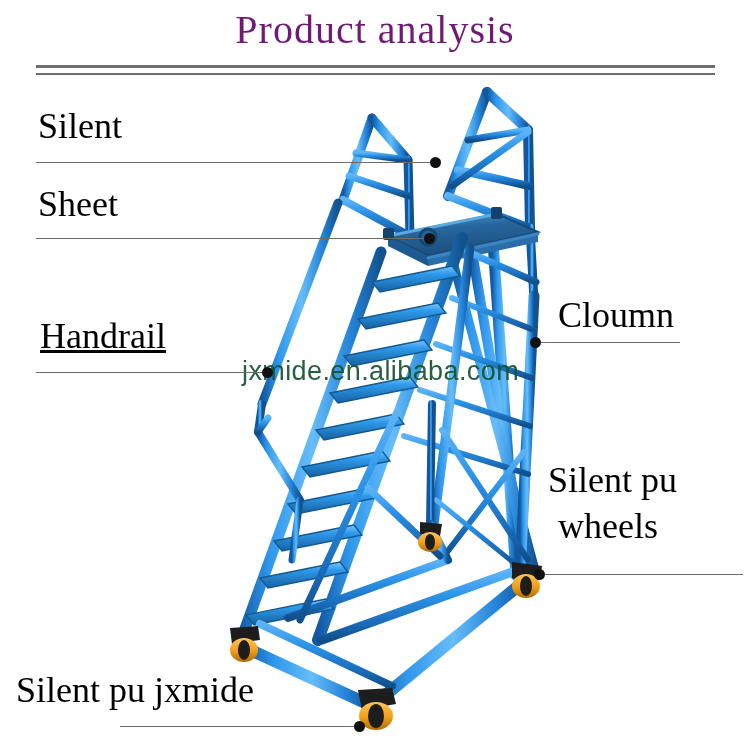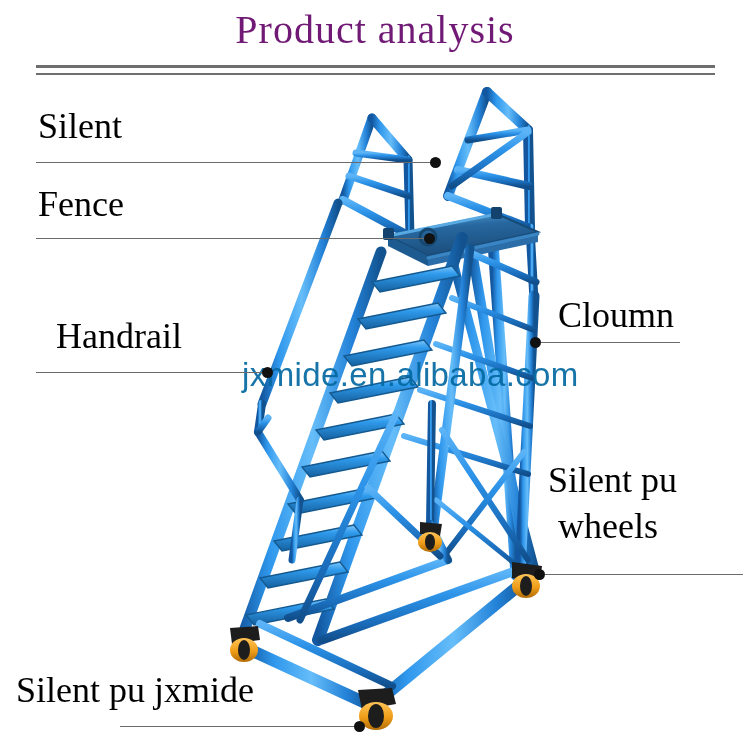--- a/index.html
+++ b/index.html
@@ -17,21 +17,21 @@
   .rule-bot{top:73px;height:2px;}
 
   .callout-label{
     position:absolute;color:#000;font-size:36px;line-height:1.02;
     font-family:"Liberation Serif", serif;white-space:pre;
   }
   .leader{position:absolute;height:1px;background:#6b6b6b;}
   .dot{position:absolute;width:11px;height:11px;border-radius:50%;background:#111;}
 
   .wm{
-    position:absolute;left:242px;top:356px;font-size:33px;color:#0369a1;
+    position:absolute;left:242px;top:356px;font-size:27px;color:#14532d;
     font-family:"Liberation Sans", sans-serif;white-space:nowrap;opacity:.92;
     letter-spacing:.4px;
   }
   svg.art{position:absolute;left:0;top:0;width:750px;height:750px;}
 </style>
 </head>
 <body>
 
 <div id="page">
 
@@ -190,25 +190,25 @@
 
     </g>
   </svg>
 
   <div class="wm">jxmide.en.alibaba.com</div>
 
   <div class="callout-label" style="left:38px;top:108px;">Silent</div>
   <div class="leader" style="left:36px;top:162px;width:400px;"></div>
   <div class="dot" style="left:430px;top:157px;"></div>
 
-  <div class="callout-label" style="left:38px;top:186px;">Fence</div>
+  <div class="callout-label" style="left:38px;top:186px;">Sheet</div>
   <div class="leader" style="left:36px;top:238px;width:394px;"></div>
   <div class="dot" style="left:424px;top:233px;"></div>
 
-  <div class="callout-label" style="left:56px;top:318px;">Handrail</div>
+  <div class="callout-label" style="left:40px;top:318px;text-decoration:underline;">Handrail</div>
   <div class="leader" style="left:36px;top:372px;width:232px;"></div>
   <div class="dot" style="left:262px;top:367px;"></div>
 
   <div class="callout-label" style="left:558px;top:297px;">Cloumn</div>
   <div class="leader" style="left:540px;top:342px;width:140px;"></div>
   <div class="dot" style="left:530px;top:337px;"></div>
 
   <div class="callout-label" style="left:558px;top:508px;">wheels</div>
   <div class="callout-label" style="left:548px;top:462px;">Silent pu</div>
   <div class="leader" style="left:545px;top:574px;width:198px;"></div>

